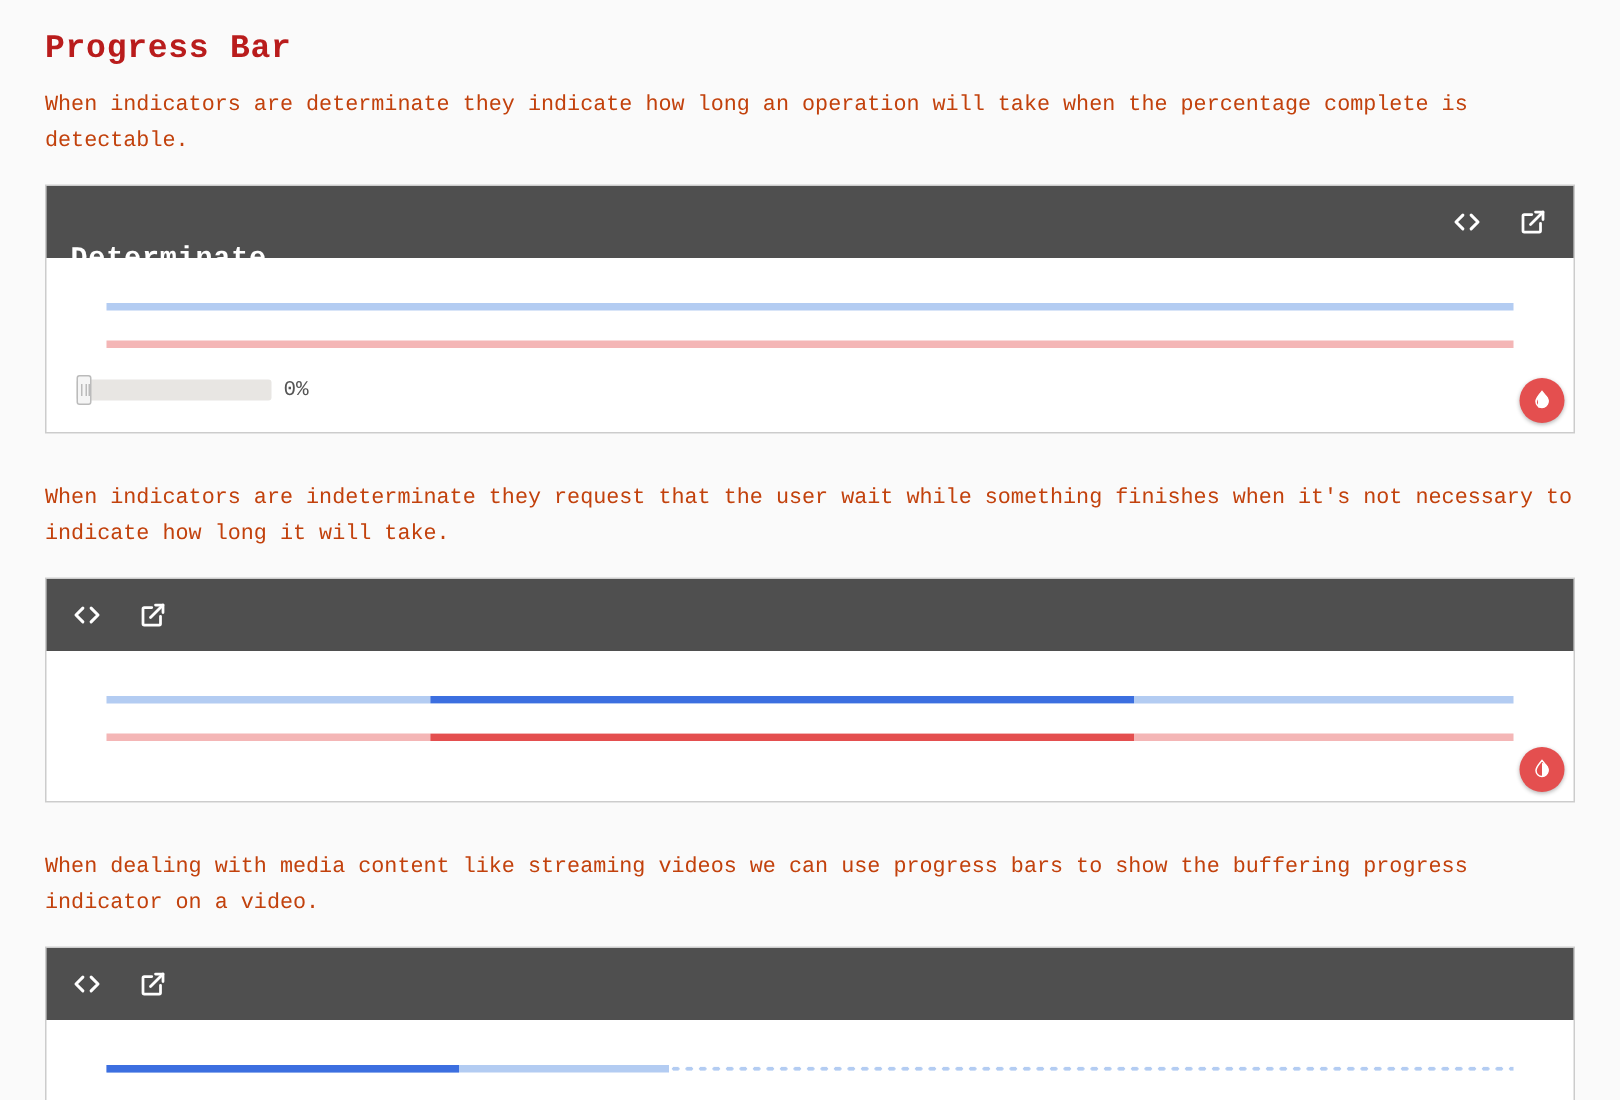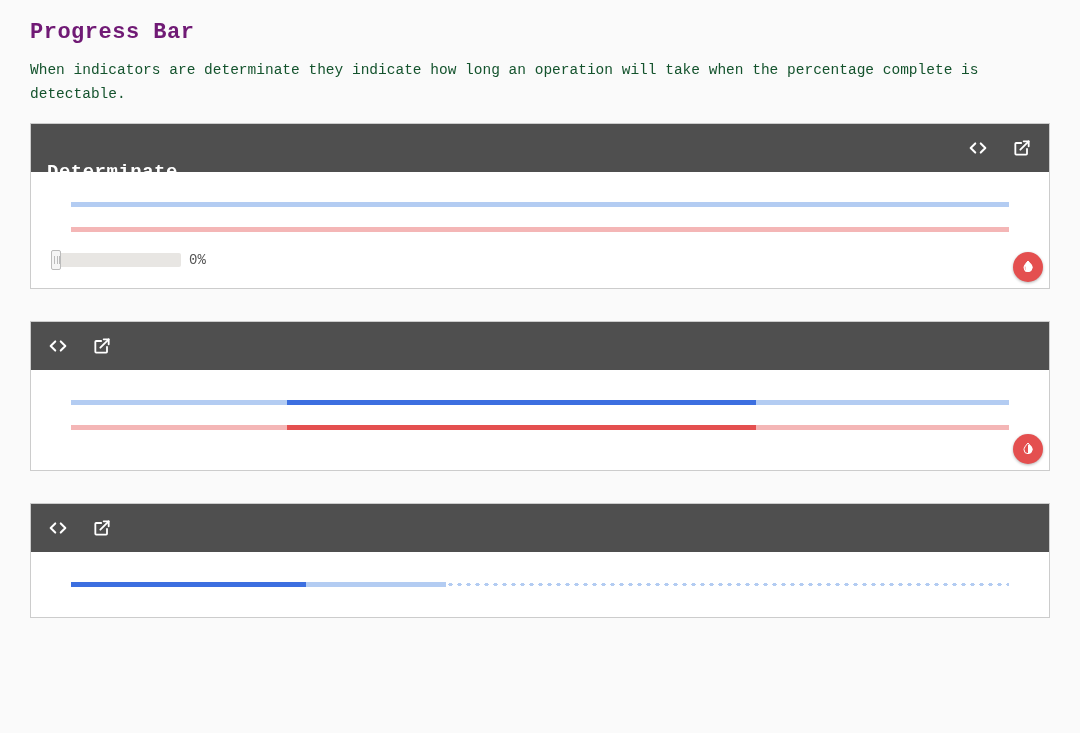--- a/index.html
+++ b/index.html
@@ -11,28 +11,28 @@
     color: #333;
     width: 1080px;
   }
   .page {
     padding: 20px 30px;
   }
   h1.page-title {
     font-size: 22px;
     font-weight: bold;
     margin: 0 0 14px 0;
-    color: #701a75;
+    color: #b91c1c;
     letter-spacing: .5px;
   }
   p.section-desc {
     font-size: 14.5px;
     line-height: 1.65;
     margin: 0 0 16px 0;
-    color: #14532d;
+    color: #c2410c;
   }
   .card {
     border: 1px solid #ccc;
     background: #fff;
     margin-bottom: 32px;
     position: relative;
   }
   .card-header {
     background: #4f4f4f;
     color: #fff;
@@ -205,20 +205,21 @@
       <div class="fab">
         <svg width="16" height="16" viewBox="0 0 24 24" fill="#fff">
             <path d="M12 3c-4 4.5-6 7.5-6 10a6 6 0 0 0 12 0c0-2.5-2-5.5-6-10zM12 19a5 5 0 0 1-5-5c0-1 .3-2 1-3.2V19h4z" fill="#fff"></path>
             <path d="M12 3c-4 4.5-6 7.5-6 10a6 6 0 0 0 12 0c0-2.5-2-5.5-6-10z" fill="none" stroke="#fff" stroke-width="1.5"></path>
             <path d="M12 5.5V19a5.5 5.5 0 0 0 0-13.5z" fill="#fff"></path>
           </svg>
       </div>
     </div>
   </div>
 
+  <p class="section-desc">When indicators are indeterminate they request that the user wait while something finishes when it's not necessary to indicate how long it will take.</p>
 
   <div class="card">
     <div class="card-header">
       <div class="header-icons">
         <span class="icon-slot">
           <svg width="22" height="22" viewBox="0 0 24 24" fill="none" stroke="#fff" stroke-width="2.2" stroke-linecap="round" stroke-linejoin="round">
               <polyline points="9 7 4 12 9 17"></polyline>
               <polyline points="15 7 20 12 15 17"></polyline>
             </svg>
         </span>
@@ -240,20 +241,21 @@
       </div>
       <div class="fab">
         <svg width="16" height="16" viewBox="0 0 24 24">
             <path d="M12 3c-4 4.5-6 7.5-6 10a6 6 0 0 0 12 0c0-2.5-2-5.5-6-10z" fill="none" stroke="#fff" stroke-width="1.5"></path>
             <path d="M12 5.5V19a5.5 5.5 0 0 0 0-13.5z" fill="#fff"></path>
           </svg>
       </div>
     </div>
   </div>
 
+  <p class="section-desc">When dealing with media content like streaming videos we can use progress bars to show the buffering progress indicator on a video.</p>
 
   <div class="card" style="margin-bottom:0;">
     <div class="card-header">
       <div class="header-icons">
         <span class="icon-slot">
           <svg width="22" height="22" viewBox="0 0 24 24" fill="none" stroke="#fff" stroke-width="2.2" stroke-linecap="round" stroke-linejoin="round">
               <polyline points="9 7 4 12 9 17"></polyline>
               <polyline points="15 7 20 12 15 17"></polyline>
             </svg>
         </span>

